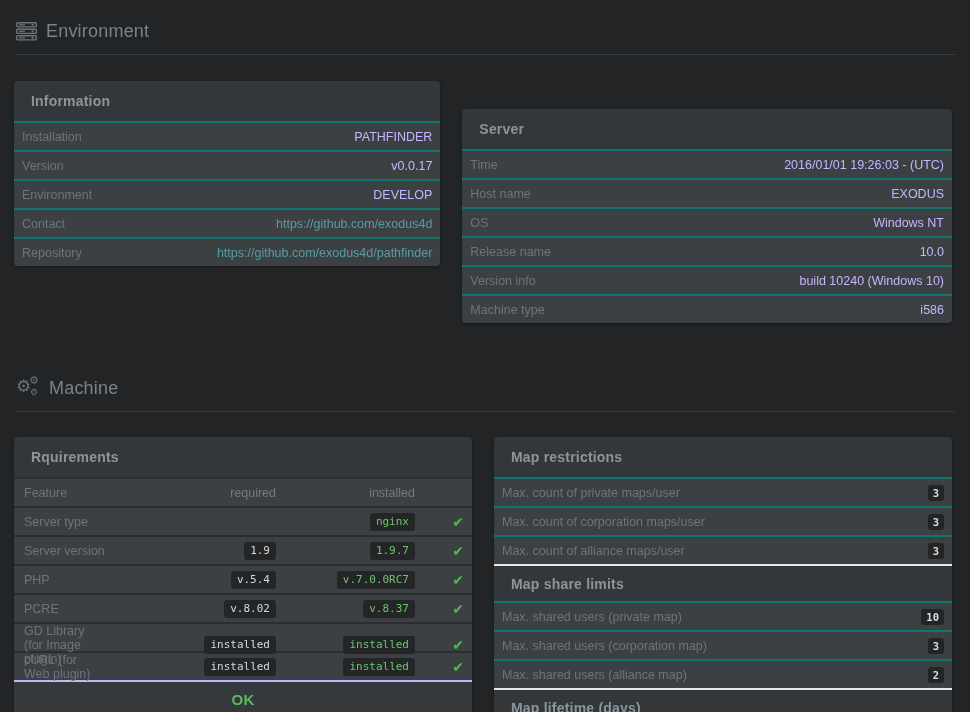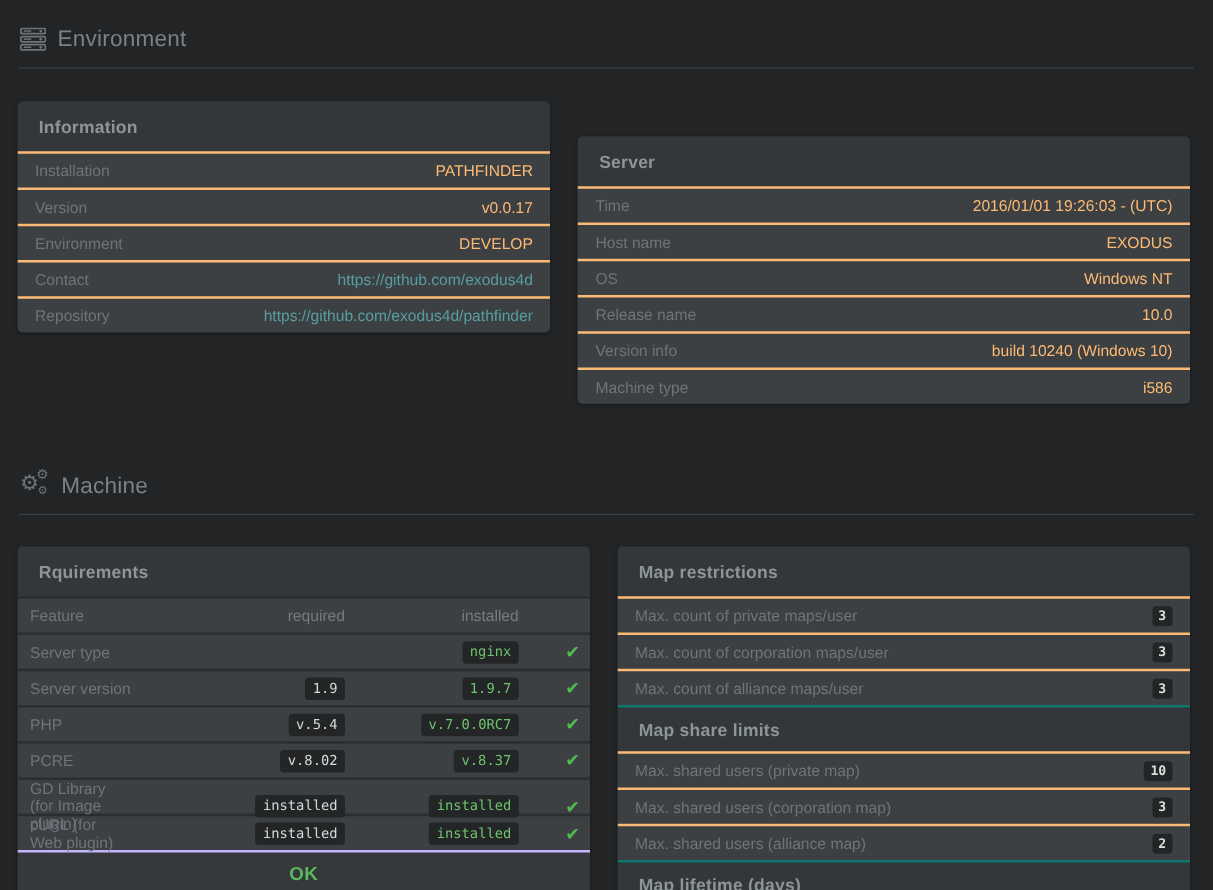--- a/index.html
+++ b/index.html
@@ -28,32 +28,32 @@
   .panels.second { margin-top: 25px; }
   .panel {
     width: 458px; background: #33373a; border-radius: 4px; overflow: hidden;
     box-shadow: 0 1px 3px rgba(0,0,0,0.35);
   }
   .panel-title {
     height: 40px; display: flex; align-items: center; padding-left: 17px;
     font-size: 14px; font-weight: 700; color: #8d9599; letter-spacing: 0.2px;
   }
   .sub-title {
-    height: 37px; border-top: 2px solid #0f766e; display: flex; align-items: center;
+    height: 37px; border-top: 2px solid #e5e5e5; display: flex; align-items: center;
     padding-left: 17px; font-size: 14px; font-weight: 700; color: #8d9599; letter-spacing: 0.2px;
   }
 
   
   .kv-row {
-    height: 29px; border-top: 2px solid #fdba74; background: #3c4043;
+    height: 29px; border-top: 2px solid #0f766e; background: #3c4043;
     display: flex; align-items: center; justify-content: space-between;
-    padding: 0 14px; font-size: 12.5px;
+    padding: 0 8px; font-size: 12.5px;
   }
   .kv-label { color: #6d747a; }
-  .kv-value { color: #fdba74; text-align: right; }
+  .kv-value { color: #c4b5fd; text-align: right; }
   .kv-value.link { color: #589da0; cursor: pointer; }
 
   
   .req-grid {
     height: 29px; border-top: 2px solid #2b2e30; background: #3c4043;
     display: grid; grid-template-columns: 1fr 150px 118px 30px;
     align-items: center; padding: 0 6px 0 10px; font-size: 12.5px; gap: 21px;
   }
   .req-feature { color: #6d747a; }
   .req-col-head { color: #747b80; text-align: right; }

